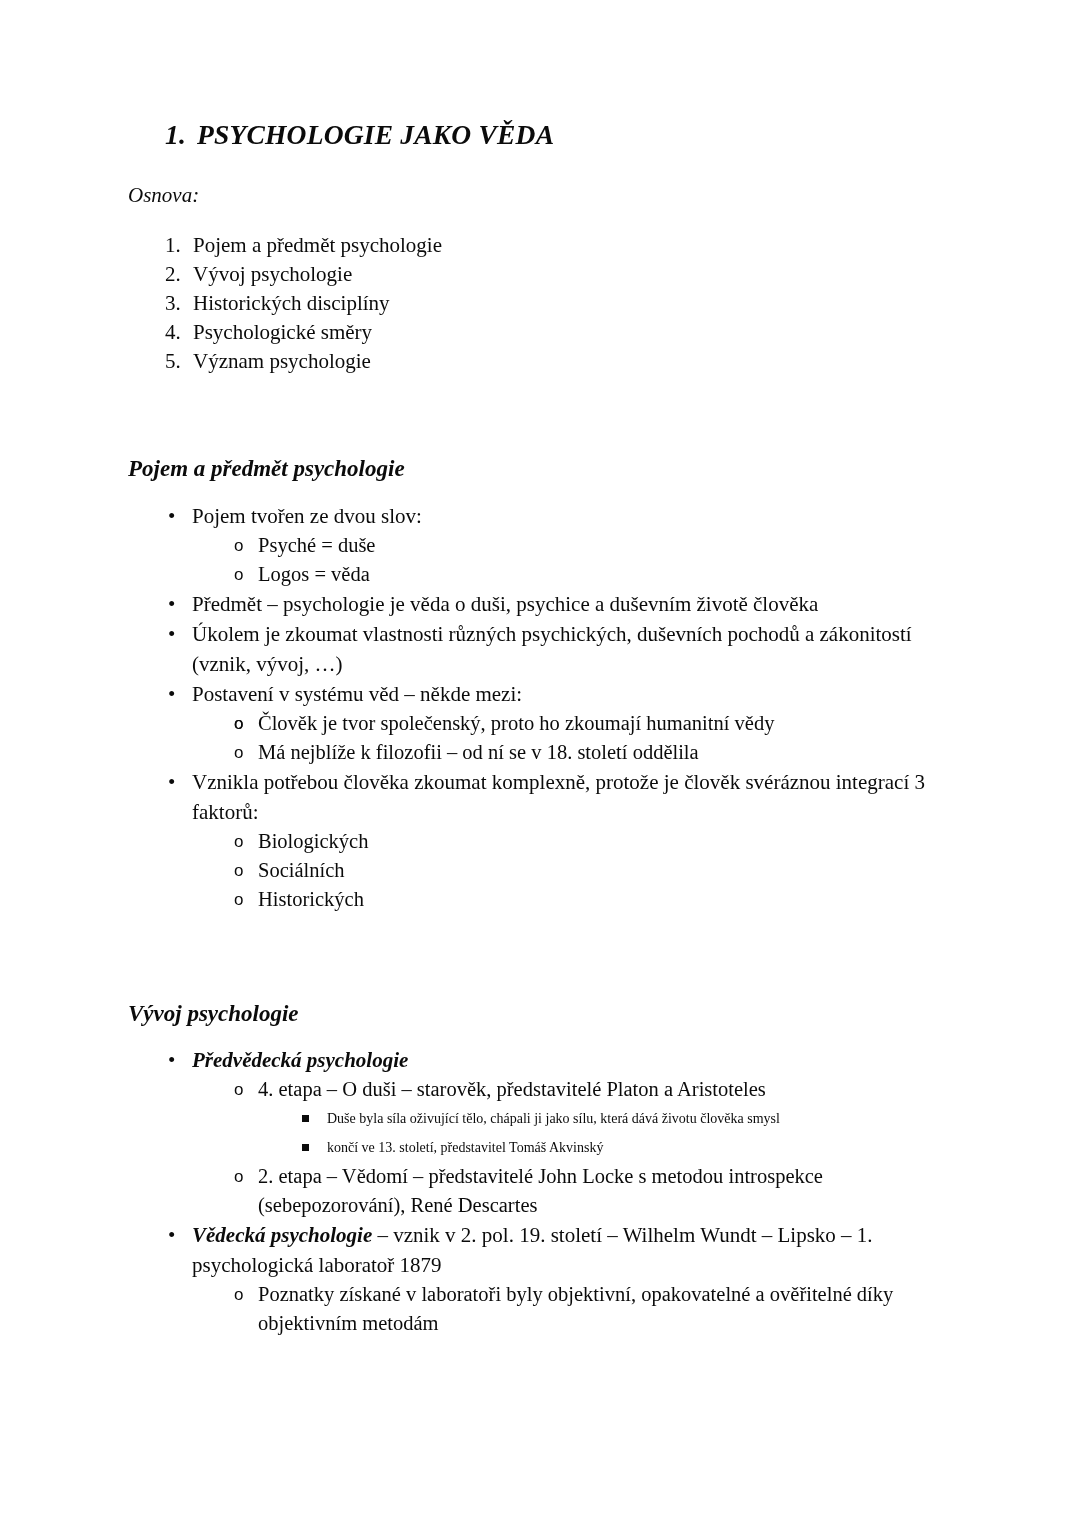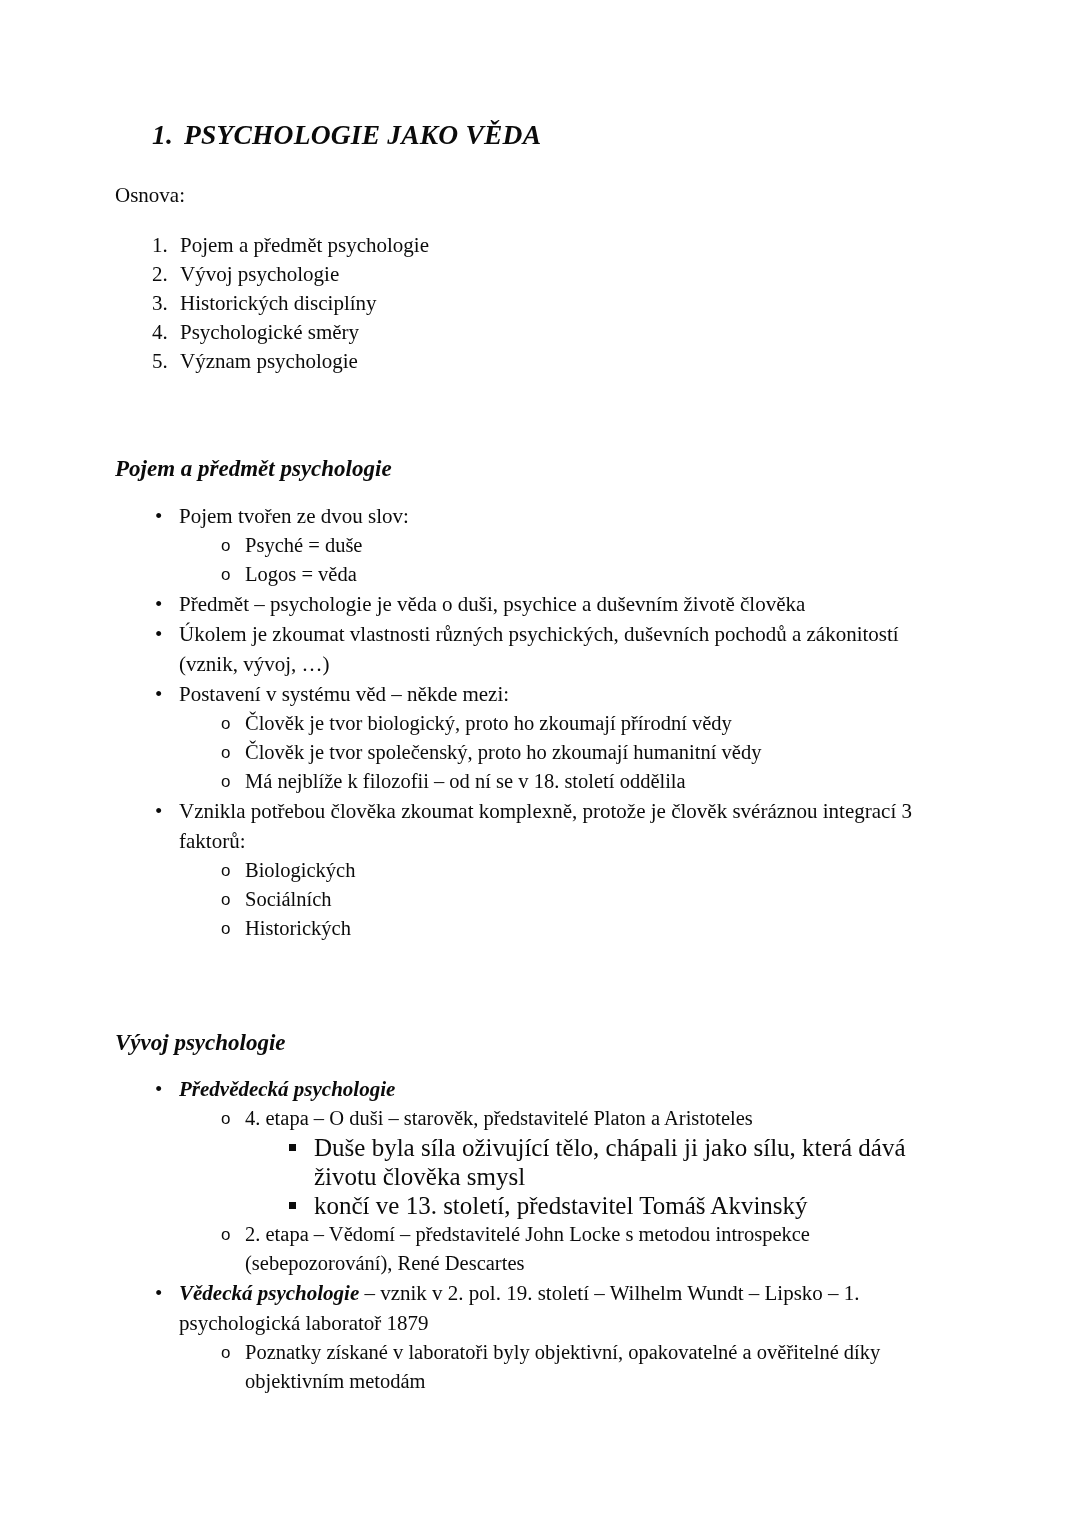--- a/index.html
+++ b/index.html
@@ -20,21 +20,21 @@
     position: relative;
     width: 1080px;
     height: 1527px;
     background: #ffffff;
     box-sizing: border-box;
     padding: 0;
   }
 
   .content {
     position: absolute;
-    left: 115px;
+    left: 128px;
     top: 118px;
     width: 820px;
   }
 
   
   .doc-title {
     font-size: 27.5px;
     font-weight: bold;
     font-style: italic;
     letter-spacing: 0.2px;
@@ -44,20 +44,21 @@
     white-space: nowrap;
   }
   .doc-title .num {
     display: inline-block;
     width: 32px;
   }
 
   
   .osnova {
     font-size: 21px;
+    font-style: italic;
     margin-top: 30px;
     line-height: 1.3;
   }
 
   
   .outline {
     margin: 17px 0 0 0;
     padding: 0;
     list-style: none;
   }
@@ -127,21 +128,21 @@
     line-height: 29px;
     font-family: "Liberation Sans", sans-serif;
   }
 
   ul.lvl3 {
     list-style: none;
     margin: 0;
     padding: 0;
   }
   ul.lvl3 > li {
-    font-size: 25px;
+    font-size: 14px;
     line-height: 29px;
     position: relative;
     padding-left: 69px;
     margin: 0;
   }
   ul.lvl3 > li > .bullet-sq {
     position: absolute;
     left: 44px;
     top: 11px;
     width: 7px;
@@ -215,21 +216,20 @@
         <span class="bullet">•</span>
         <span class="txt">Úkolem je zkoumat vlastnosti různých psychických, duševních pochodů a zákonitostí (vznik, vývoj, …)</span>
       </li>
 
       <li>
         <span class="bullet">•</span>
         <span class="txt">Postavení v systému věd – někde mezi:</span>
         <ul class="lvl2">
           <li>
             <span class="bullet-o">o</span>
-            <span class="txt">Člověk je tvor biologický, proto ho zkoumají přírodní vědy</span>
           </li>
           <li>
             <span class="bullet-o">o</span>
             <span class="txt">Člověk je tvor společenský, proto ho zkoumají humanitní vědy</span>
           </li>
           <li>
             <span class="bullet-o">o</span>
             <span class="txt">Má nejblíže k filozofii – od ní se v 18. století oddělila</span>
           </li>
         </ul>

